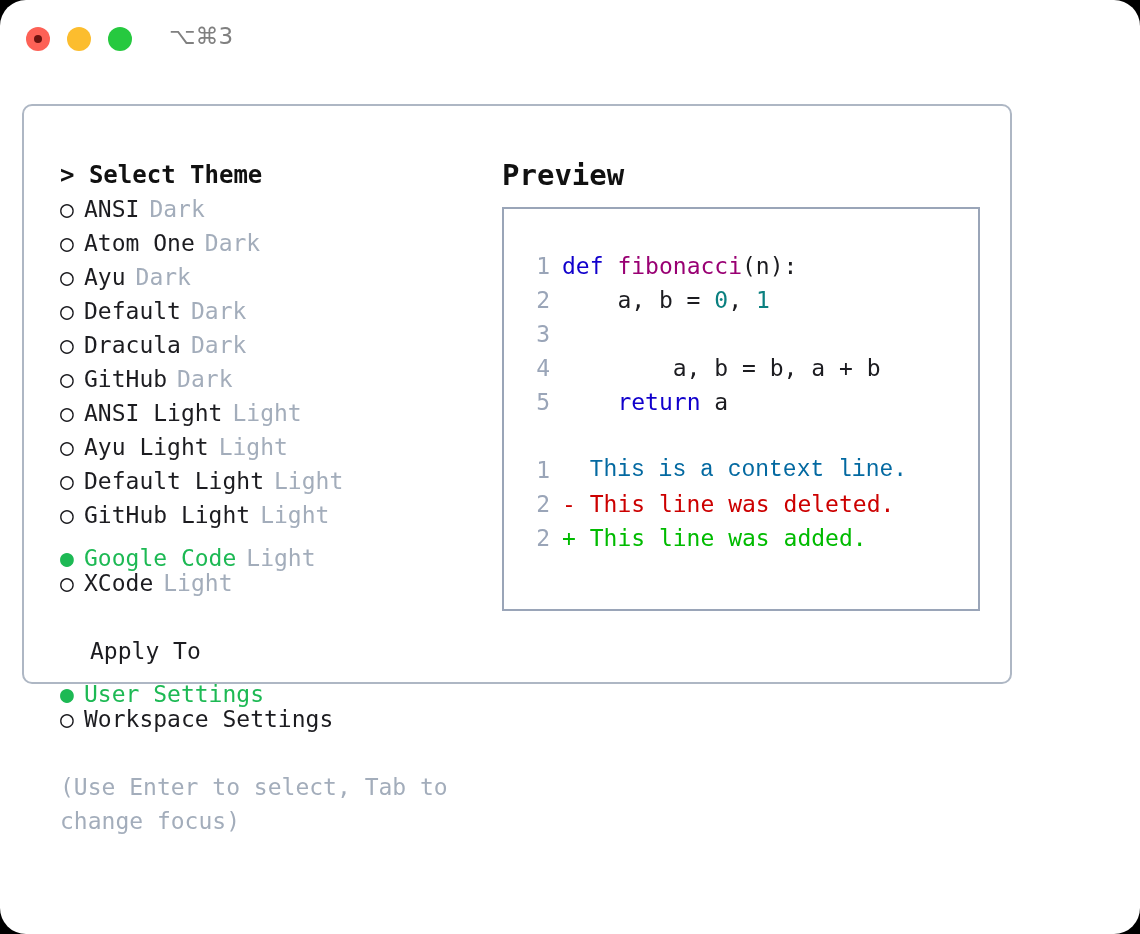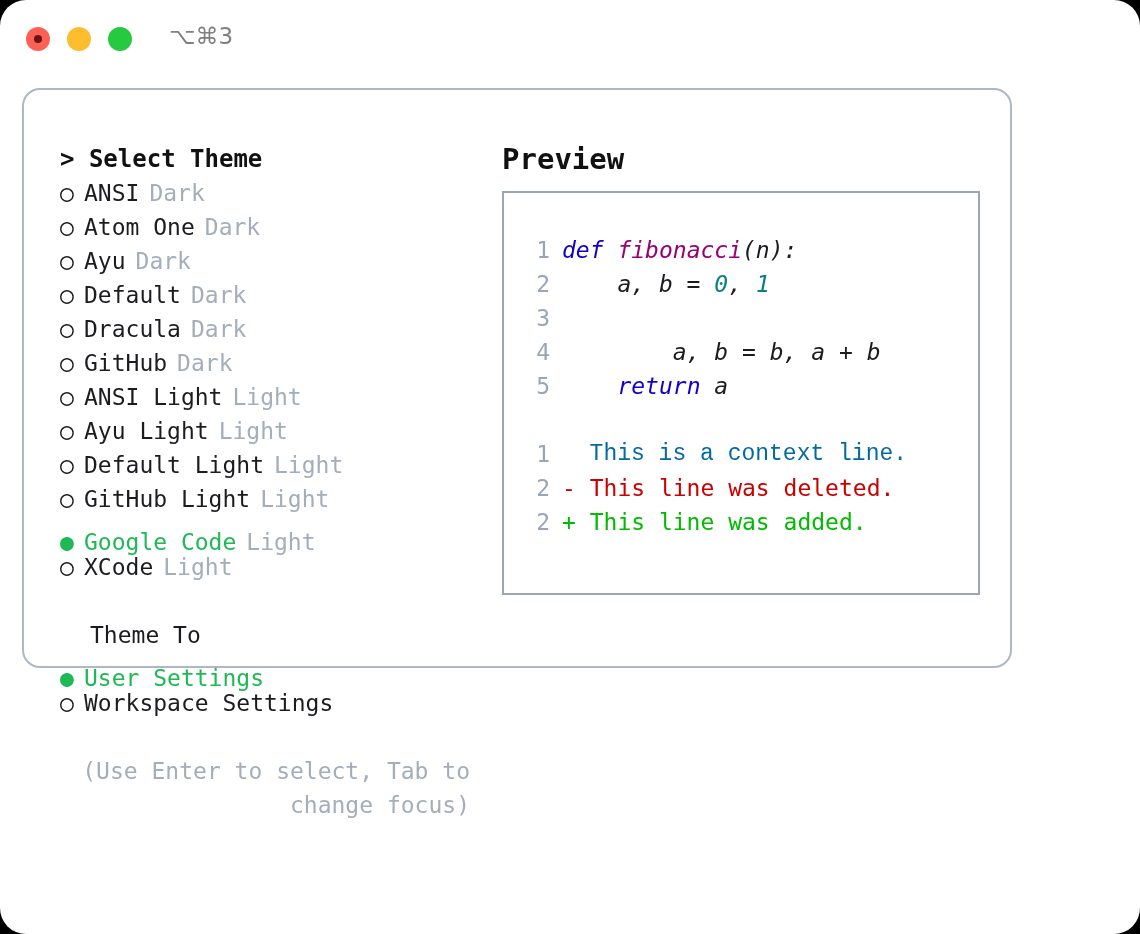--- a/index.html
+++ b/index.html
@@ -63,25 +63,25 @@
     color: #808080;
     letter-spacing: 0px;
     font-family: "DejaVu Sans", "Liberation Sans", sans-serif;
     white-space: pre;
   }
 
   
   .panel {
     position: absolute;
     left: 22px;
-    top: 88px;
+    top: 104px;
     width: 990px;
     height: 580px;
     border: 2px solid #aeb7c4;
-    border-radius: 18px;
+    border-radius: 10px;
     box-sizing: border-box;
     background: #ffffff;
   }
 
   
   .left-col {
     position: absolute;
     left: 36px;
     top: 52px;
     width: 430px;
@@ -140,21 +140,20 @@
     padding-left: 30px;
     white-space: pre;
   }
 
   .hint {
     font-size: 23px;
     color: #a3adbb;
     line-height: 34px;
     width: 410px;
     white-space: normal;
-    text-align: right;
   }
 
   
   .preview-box {
     border: 2px solid #9aa5b8;
     box-sizing: border-box;
     width: 478px;
     height: 404px;
     background: #ffffff;
     padding: 40px 0 0 0;
@@ -166,21 +165,21 @@
     height: 34px;
     white-space: pre;
   }
   .ln {
     width: 46px;
     text-align: right;
     color: #9aa5b8;
     flex: 0 0 auto;
     margin-right: 12px;
   }
-  .code-text { color: #1c1c20; font-style: italic; }
+  .code-text { color: #1c1c20; }
   .tok-kw   { color: #1100cc; }
   .tok-fn   { color: #990073; }
   .tok-num  { color: #0b8080; }
   .tok-plain{ color: #1c1c20; }
 
   .diff-gap { height: 34px; }
   .diff-ctx { color: #0369a1; font-family: Liberation Mono, monospace; }
   .diff-del { color: #cc0000; }
   .diff-add { color: #00bb00; }
 </style>
@@ -214,21 +213,21 @@
           <li class="theme-row"><span class="bullet">○</span><span class="theme-name">ANSI Light</span><span class="theme-variant">Light</span></li>
           <li class="theme-row"><span class="bullet">○</span><span class="theme-name">Ayu Light</span><span class="theme-variant">Light</span></li>
           <li class="theme-row"><span class="bullet">○</span><span class="theme-name">Default Light</span><span class="theme-variant">Light</span></li>
           <li class="theme-row"><span class="bullet">○</span><span class="theme-name">GitHub Light</span><span class="theme-variant">Light</span></li>
           <li class="theme-row selected"><span class="bullet sel">●</span><span class="theme-name">Google Code</span><span class="theme-variant">Light</span></li>
           <li class="theme-row"><span class="bullet">○</span><span class="theme-name">XCode</span><span class="theme-variant">Light</span></li>
         </ul>
 
       <div class="section-gap"></div>
 
-      <div class="apply-label">Theme To</div>
+      <div class="apply-label">Apply To</div>
 
       <ul class="theme-list" id="apply-list">
           <li class="theme-row selected"><span class="bullet sel">●</span><span class="theme-name">User Settings</span></li>
           <li class="theme-row"><span class="bullet">○</span><span class="theme-name">Workspace Settings</span></li>
         </ul>
 
       <div class="section-gap"></div>
 
       <div class="hint">(Use Enter to select, Tab to change focus)</div>
     </div>

